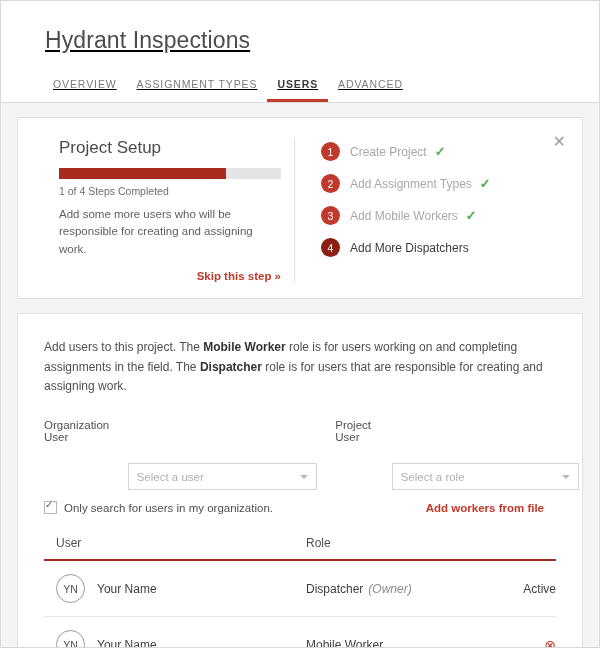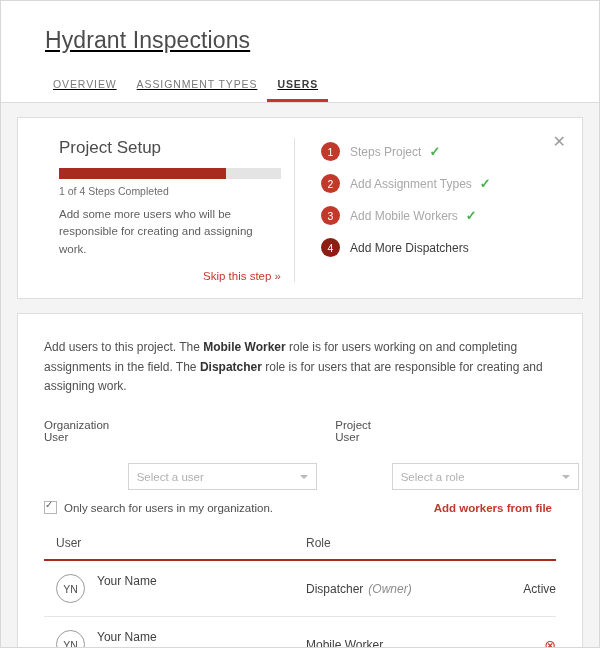--- a/index.html
+++ b/index.html
@@ -99,21 +99,21 @@
     line-height: 1.5;
     width: 218px;
   }
   .skip-link {
     display: block;
     text-align: right;
     width: 222px;
     margin-top: 12px;
     font-size: 11.5px;
     color: #c0392b;
-    font-weight: normal;
+    font-weight: bold;
     cursor: pointer;
   }
   .setup-right {
     padding-left: 26px;
     padding-top: 4px;
     flex: 1;
   }
   .step {
     display: flex;
     align-items: center;
@@ -243,21 +243,21 @@
     top: -3px;
     font-size: 10px;
     color: #5c5c5c;
   }
   .cb-label {
     font-size: 11.5px;
     color: #4f4f4f;
   }
   .add-from-file {
     position: absolute;
-    right: 4px;
+    right: 12px;
     font-size: 11.5px;
     color: #c0392b;
     font-weight: bold;
     cursor: pointer;
   }
 
   
   table.users-table {
     width: 100%;
     border-collapse: collapse;
@@ -275,20 +275,21 @@
   table.users-table th.col-role { width: 200px; }
   table.users-table td {
     border-bottom: 1px solid #e6e6e6;
     padding: 13px 0;
     font-size: 12px;
     color: #3f3f3f;
     vertical-align: middle;
   }
   .user-cell {
     display: flex;
+    align-items: center;
     padding-left: 12px;
   }
   .avatar {
     width: 27px;
     height: 27px;
     border-radius: 50%;
     border: 1px solid #9a9a9a;
     color: #4f4f4f;
     font-size: 10.5px;
     display: flex;
@@ -318,37 +319,38 @@
 <body>
 
 <div class="page">
 
   <div class="header">
     <h1 class="page-title">Hydrant Inspections</h1>
     <div class="tabs">
       <div class="tab">OVERVIEW</div>
       <div class="tab">ASSIGNMENT TYPES</div>
       <div class="tab active">USERS</div>
+      <div class="tab">ADVANCED</div>
     </div>
   </div>
 
   <div class="card setup">
     <div class="setup-left">
       <h2 class="setup-title">Project Setup</h2>
       <div class="progress-track">
         <div class="progress-fill" style="width: 75%;"></div>
       </div>
       <div class="progress-label">1 of 4 Steps Completed</div>
       <div class="setup-desc">Add some more users who will be responsible for creating and assigning work.</div>
       <span class="skip-link">Skip this step »</span>
     </div>
     <div class="setup-right">
       <div class="step">
         <span class="step-num">1</span>
-        <span class="step-label">Steps Project</span>
+        <span class="step-label">Create Project</span>
         <span class="check">✓</span>
       </div>
       <div class="step">
         <span class="step-num">2</span>
         <span class="step-label">Add Assignment Types</span>
         <span class="check">✓</span>
       </div>
       <div class="step">
         <span class="step-num">3</span>
         <span class="step-label">Add Mobile Workers</span>

